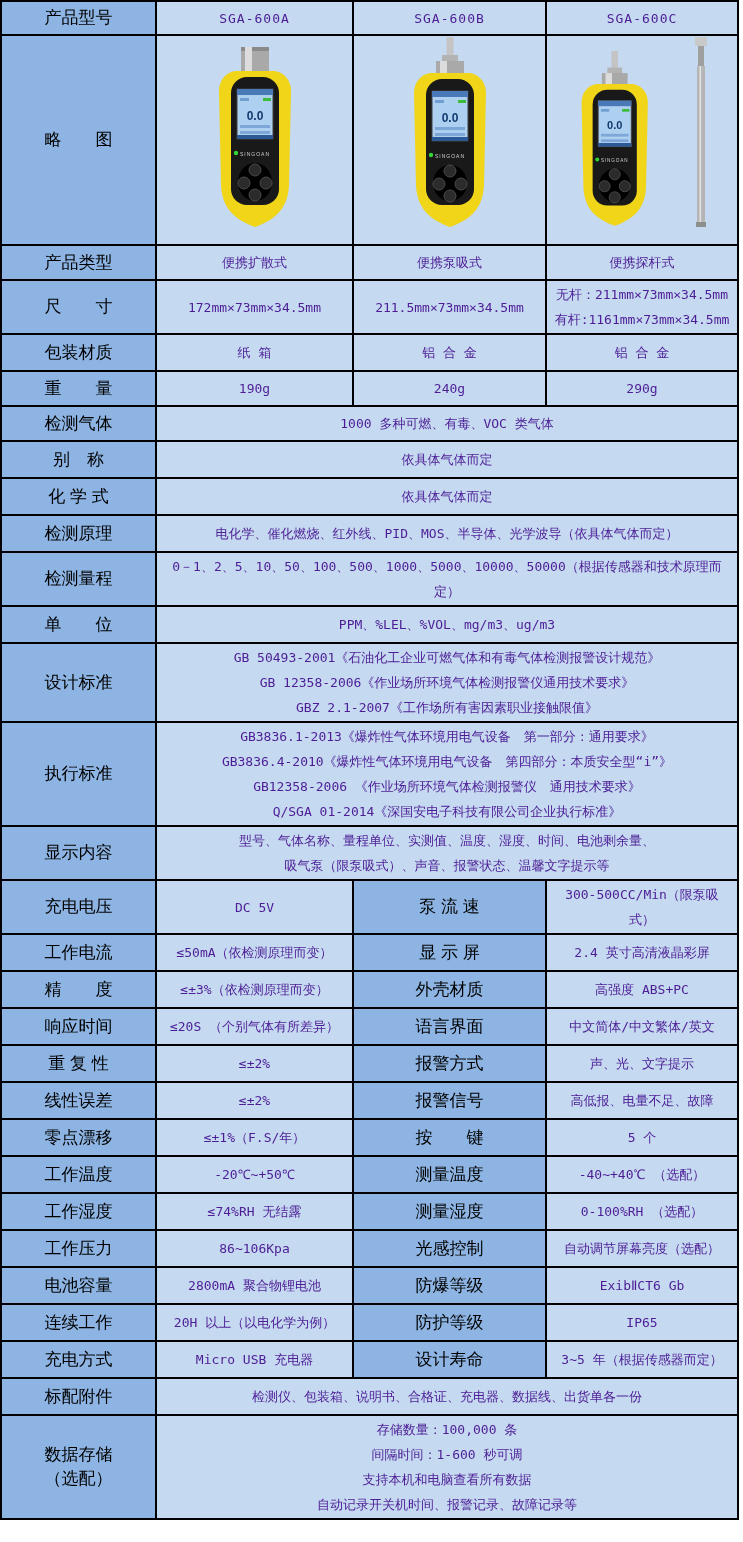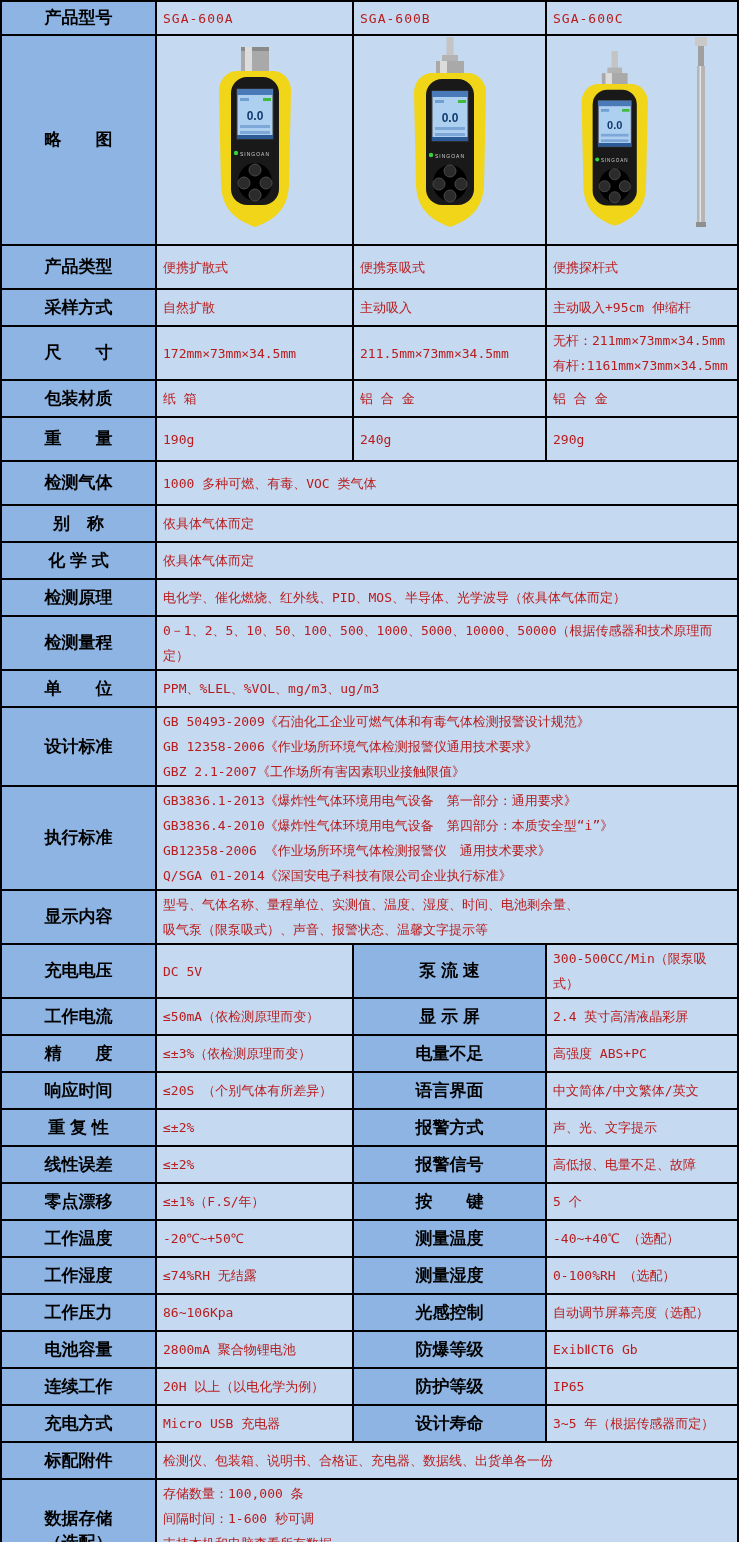--- a/index.html
+++ b/index.html
@@ -8,38 +8,39 @@
   table.spec { border-collapse:collapse; table-layout:fixed; width:737px; margin:0; }
   table.spec th, table.spec td {
     border:2px solid #000;
     padding:1px 6px;
     vertical-align:middle;
     overflow:hidden;
   }
   table.spec th {
     background:#8DB4E2;
     color:#000;
-    font-weight:bold;
+    font-weight:normal;
     font-size:17px;
     text-align:center;
     white-space:pre-wrap;
     line-height:24px;
   }
   table.spec td {
     background:#C5D9F1;
-    color:#b91c1c;
+    color:#4c1d95;
     font-size:13px;
     font-family:"DejaVu Sans Mono","Liberation Mono",monospace;
+    text-align:center;
     line-height:25px;
   }
   td.left { text-align:left; padding-left:10px; }
   td.pre  { white-space:pre-wrap;margin-top:26px; }
   td.img-cell { background:#ffffff; padding:0; text-align:center; vertical-align:middle; }
   td.model { font-size:15px; letter-spacing:1px; }
-  tr.h34{height:34px} tr.h204{height:204px} tr.h35{height:44px} tr.h37{height:37px}
+  tr.h34{height:34px} tr.h204{height:204px} tr.h35{height:35px} tr.h37{height:37px}
   tr.h55{height:49px} tr.h50{height:50px} tr.h78{height:78px} tr.h101{height:101px}
   col.c0{width:155px} col.c1{width:197px} col.c2{width:193px} col.c3{width:192px}
   svg text { font-family:"Liberation Sans", sans-serif; }
 </style>
 </head>
 <body>
 
 <table class="spec">
   <colgroup>
       <col class="c0">
@@ -142,26 +143,20 @@
       </svg>
     </td>
   </tr>
 
   <tr class="h35">
     <th>产品类型</th>
     <td>便携扩散式</td>
     <td>便携泵吸式</td>
     <td>便携探杆式</td>
   </tr>
-  <tr class="h37">
-    <th>采样方式</th>
-    <td>自然扩散</td>
-    <td>主动吸入</td>
-    <td>主动吸入+95cm 伸缩杆</td>
-  </tr>
   <tr class="h55">
     <th>尺　　寸</th>
     <td>172mm×73mm×34.5mm</td>
     <td>211.5mm×73mm×34.5mm</td>
     <td class="left pre">无杆：211mm×73mm×34.5mm
 有杆:1161mm×73mm×34.5mm</td>
   </tr>
   <tr class="h37">
     <th>包装材质</th>
     <td>纸 箱</td>
@@ -194,21 +189,21 @@
   <tr class="h37">
     <th>检测量程</th>
     <td class="left" colspan="3">0－1、2、5、10、50、100、500、1000、5000、10000、50000（根据传感器和技术原理而定）</td>
   </tr>
   <tr class="h37">
     <th>单　　位</th>
     <td class="left" colspan="3">PPM、%LEL、%VOL、mg/m3、ug/m3</td>
   </tr>
   <tr class="h78">
     <th>设计标准</th>
-    <td class="left pre" colspan="3">GB 50493-2009《石油化工企业可燃气体和有毒气体检测报警设计规范》
+    <td class="left pre" colspan="3">GB 50493-2001《石油化工企业可燃气体和有毒气体检测报警设计规范》
 GB 12358-2006《作业场所环境气体检测报警仪通用技术要求》
 GBZ 2.1-2007《工作场所有害因素职业接触限值》</td>
   </tr>
   <tr class="h101">
     <th>执行标准</th>
     <td class="left pre" colspan="3">GB3836.1-2013《爆炸性气体环境用电气设备　第一部分：通用要求》
 GB3836.4-2010《爆炸性气体环境用电气设备　第四部分：本质安全型“i”》
 GB12358-2006 《作业场所环境气体检测报警仪　通用技术要求》
 Q/SGA 01-2014《深国安电子科技有限公司企业执行标准》</td>
   </tr>
@@ -226,21 +221,21 @@
   </tr>
   <tr class="h37">
     <th>工作电流</th>
     <td class="left">≤50mA（依检测原理而变）</td>
     <th>显 示 屏</th>
     <td class="left">2.4 英寸高清液晶彩屏</td>
   </tr>
   <tr class="h37">
     <th>精　　度</th>
     <td class="left">≤±3%（依检测原理而变）</td>
-    <th>电量不足</th>
+    <th>外壳材质</th>
     <td class="left">高强度 ABS+PC</td>
   </tr>
   <tr class="h37">
     <th>响应时间</th>
     <td class="left">≤20S （个别气体有所差异）</td>
     <th>语言界面</th>
     <td class="left">中文简体/中文繁体/英文</td>
   </tr>
   <tr class="h37">
     <th>重 复 性</th>

